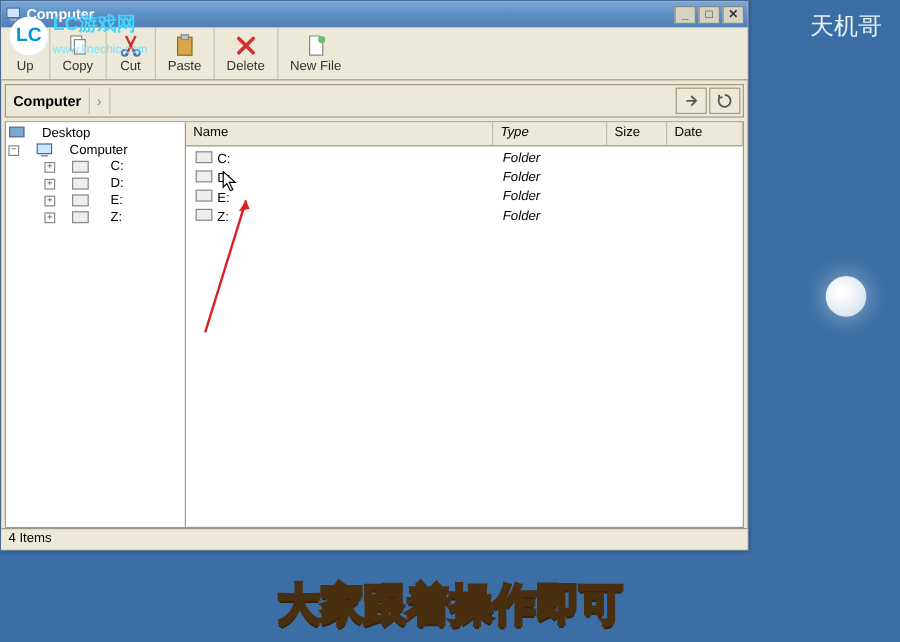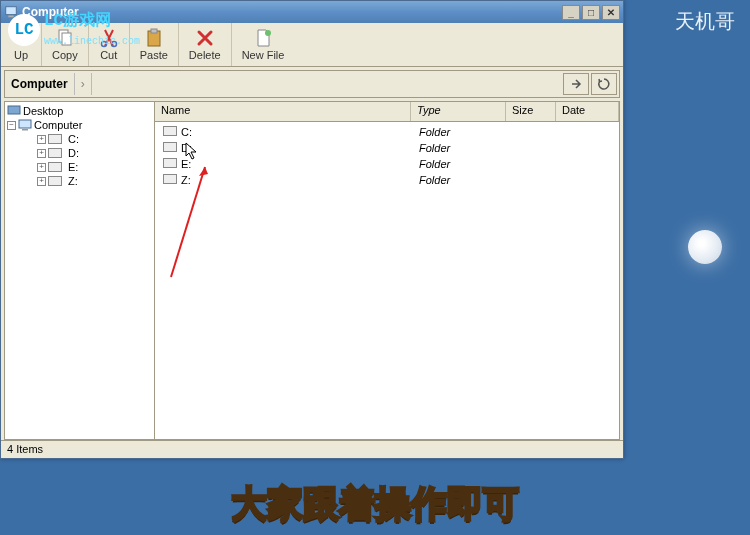--- a/index.html
+++ b/index.html
@@ -8,21 +8,20 @@
   background: #3b6ea5;
   font-family: Tahoma, Arial, sans-serif;
   font-size: 11px;
   position: relative;
   overflow: hidden;
 }
 .watermark {
   position: absolute; top: 10px; left: 8px;
   display: flex; align-items: center; gap: 4px;
   z-index: 100;
-  font-family: Liberation Mono, monospace;
 }
 .wm-logo {
   width: 32px; height: 32px; border-radius: 50%;
   background: #fff;
   display: flex; align-items: center; justify-content: center;
   color: #0099d8; font-weight: bold; font-size: 16px;
 }
 .wm-text { color: #44d6ff; font-size: 16px; font-weight: bold; }
 .wm-text .sub { font-size: 10px; color: #7de0ff; font-weight: normal; }
 .top-right {
@@ -97,21 +96,21 @@
 }
 .content {
   flex: 1; display: flex; border: 1px solid #a09a84;
   margin: 0 3px; background: #fff;
 }
 .tree {
   width: 150px; border-right: 1px solid #a09a84;
   background: #fff; padding: 2px; font-size: 11px;
 }
 .tree-item {
-  display: flex; align-items: center; gap: 2px;
+  display: flex; align-items: center; gap: 14px;
   padding: 1px 0; white-space: nowrap;
 }
 .tree-item.indent1 { padding-left: 14px; }
 .tree-item.indent2 { padding-left: 30px; }
 .expander { width: 9px; height: 9px; border: 1px solid #888;
   display: inline-flex; align-items: center; justify-content: center;
   font-size: 8px; line-height: 1; background: #fff; color: #555; }
 .folder-icon { width: 14px; height: 12px; display: inline-block; }
 .listview { flex: 1; position: relative; }
 .list-header {

